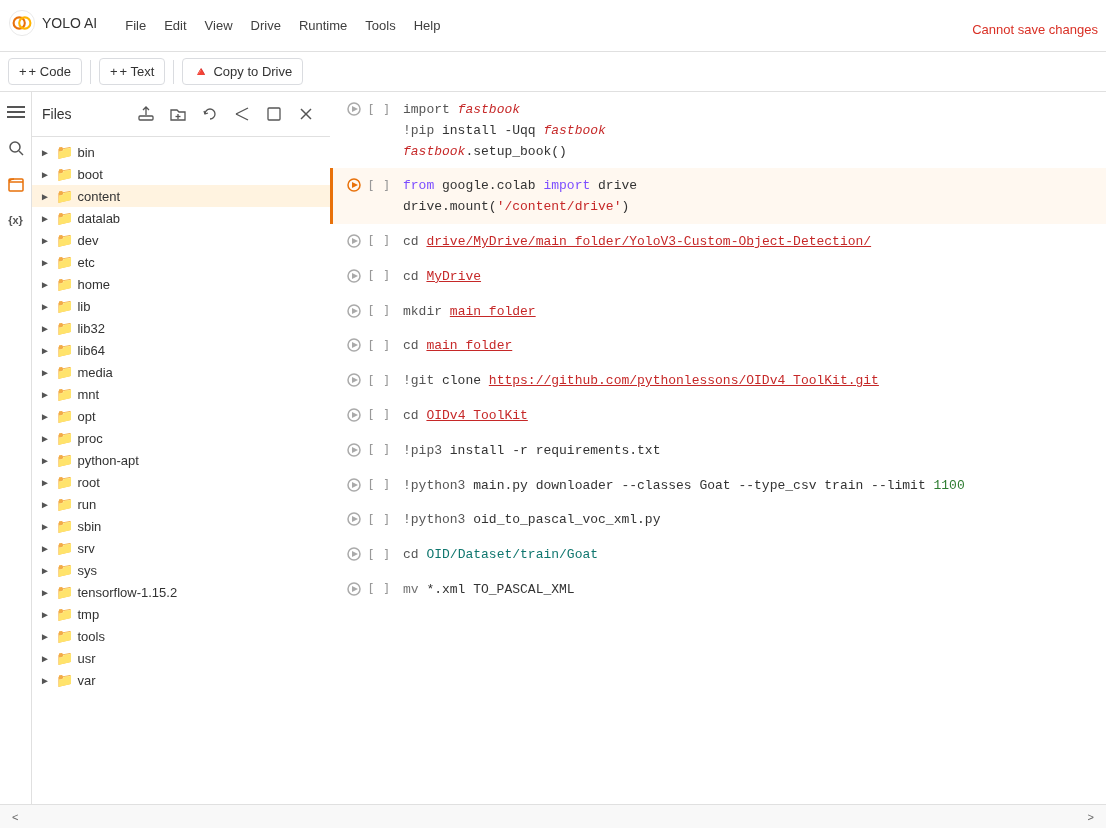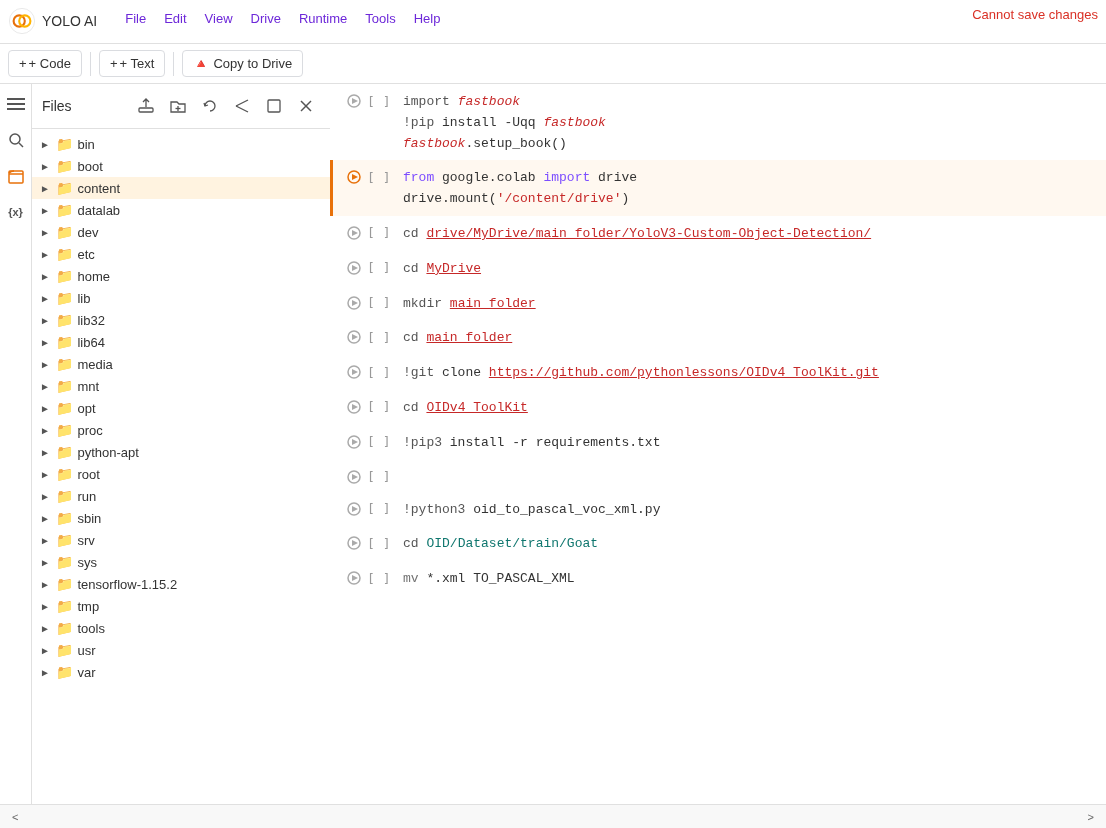--- a/index.html
+++ b/index.html
@@ -1,24 +1,24 @@
 <!DOCTYPE html>
 <html><head>
   <meta charset="utf-8">
   <style>
     * { margin: 0; padding: 0; box-sizing: border-box; }
     body { font-family: 'Arial', sans-serif; font-size: 13px; background: #fff; color: #333; display: flex; flex-direction: column; height: 828px; overflow: hidden; }
 
     
     #topbar {
       display: flex;
-      align-items: flex-start;
-      height: 44px;
+      align-items: flex-end;
+      height: 52px;
       border-bottom: 1px solid #e0e0e0;
-      padding: 7px 8px;
+      padding: 14px 8px;
       gap: 8px;
       flex-shrink: 0;
     }
     #logo-area {
       display: flex;
       align-items: center;
       gap: 6px;
       margin-right: 8px;
     }
     #logo-icon {
@@ -29,21 +29,21 @@
       display: flex;
       align-items: center;
       gap: 2px;
       margin-left: 4px;
     }
     .menu-item {
       padding: 4px 8px;
       cursor: pointer;
       border-radius: 4px;
       font-size: 13px;
-      color: #6d28d9;
+      color: #404040;
     }
     #cannot-save {
       margin-left: auto;
       color: #d93025;
       font-size: 13px;
       cursor: pointer;
     }
 
     
     #toolbar {
@@ -611,20 +611,23 @@
       <div class="cell">
         <div class="cell-gutter">
           <button class="run-btn">
             <svg width="14" height="14" viewBox="0 0 14 14">
               <circle cx="7" cy="7" r="6" fill="none" stroke="#aaa" stroke-width="1.5"></circle>
               <polygon points="5,4 11,7 5,10" fill="#aaa"></polygon>
             </svg>
           </button>
           <span class="cell-bracket">[ ]</span>
         </div>
+        <div class="cell-content">
+          <span class="code-line"><span style="color:#555;">!python3</span> main.py downloader --classes Goat --type_csv train --limit <span style="color:#2e7d32;">1100</span></span>
+        </div>
       </div>
       <div class="cell">
         <div class="cell-gutter">
           <button class="run-btn">
             <svg width="14" height="14" viewBox="0 0 14 14">
               <circle cx="7" cy="7" r="6" fill="none" stroke="#aaa" stroke-width="1.5"></circle>
               <polygon points="5,4 11,7 5,10" fill="#aaa"></polygon>
             </svg>
           </button>
           <span class="cell-bracket">[ ]</span>

